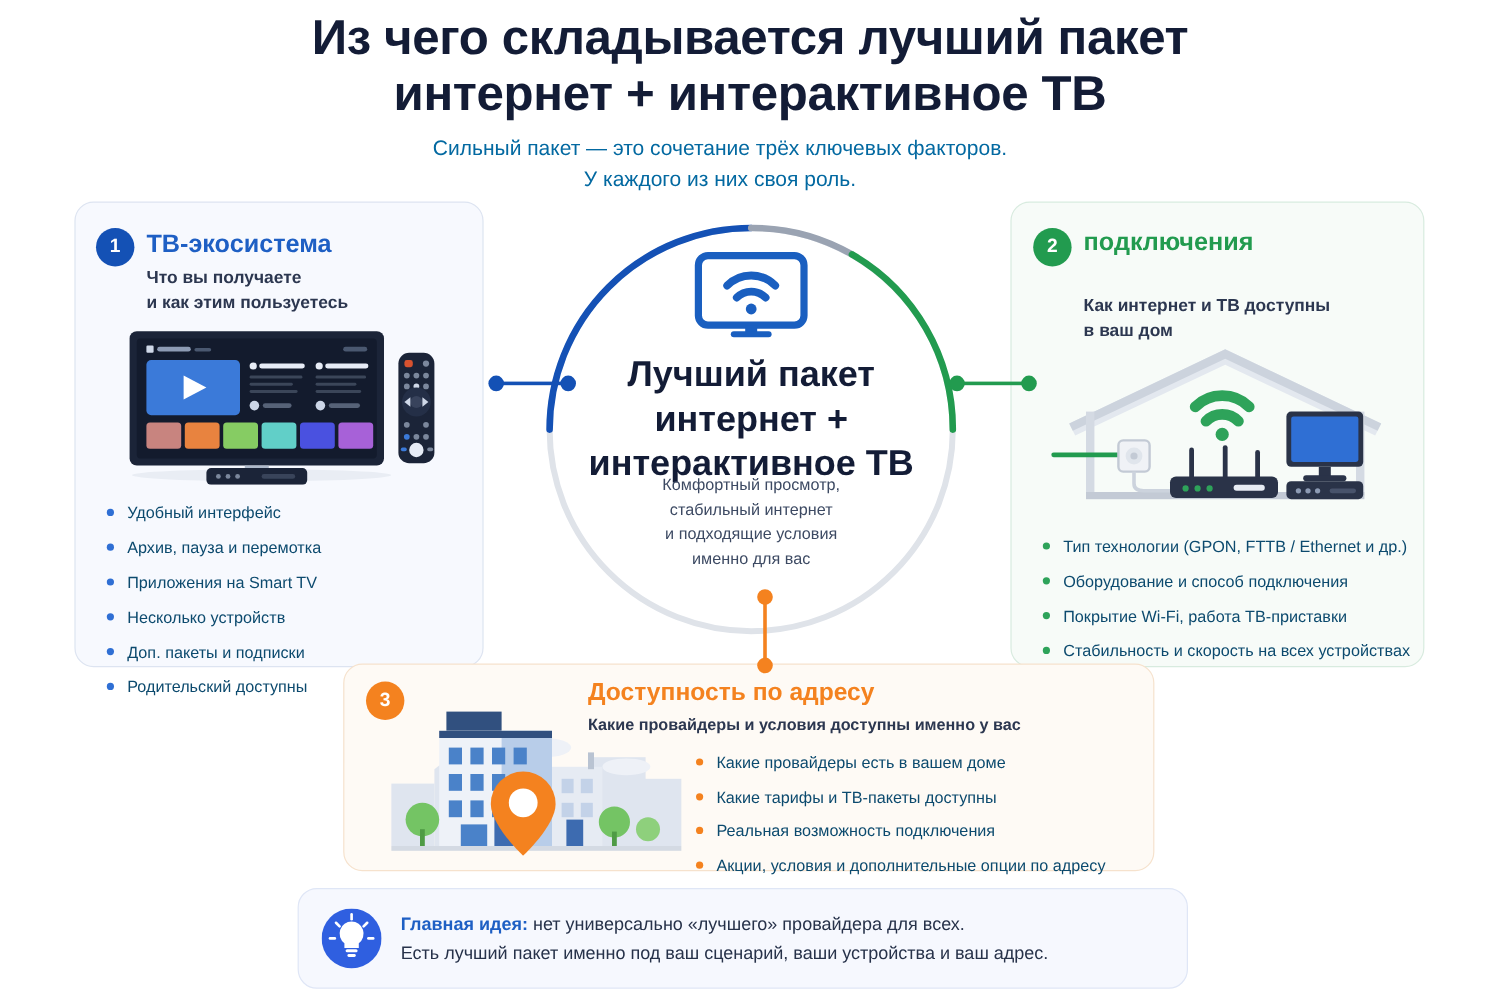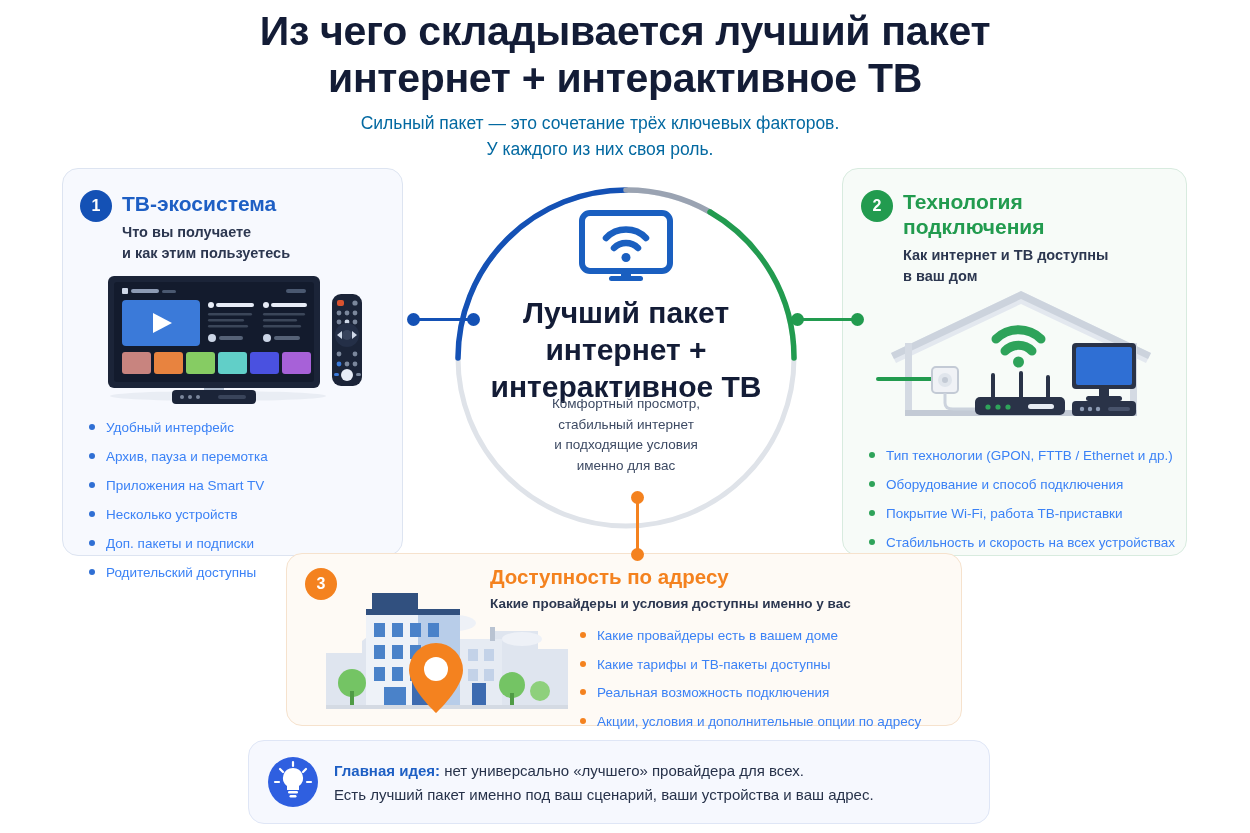--- a/index.html
+++ b/index.html
@@ -57,21 +57,21 @@
   #sub-tv     { left:122px; top:222px; width:250px; }
   #title-tech { left:903px; top:190px; width:190px; }
   #sub-tech   { left:903px; top:245px; width:240px; }
   #title-addr { left:490px; top:565px; width:330px; font-size:20.5px; }
   #sub-addr   { left:490px; top:594px; width:420px; font-size:13.5px; }
 
   
   ul.bl { position:absolute; list-style:none; }
   ul.bl li {
     position:relative; padding-left:17px;
-    font-size:13.5px; color:#3b82f6; line-height:1.45;
+    font-size:13.5px; color:#0c4a6e; line-height:1.45;
     margin-bottom:9.5px; white-space:nowrap;
   }
   ul.bl li::before {
     content:""; position:absolute; left:0; top:6px;
     width:6px; height:6px; border-radius:50%;
   }
   ul.bl-blue  li::before { background:#2f6fd4; }
   ul.bl-green li::before { background:#2ea35a; }
   ul.bl-org   li::before { background:#f4821f; }
 
@@ -213,21 +213,20 @@
     <li>Архив, пауза и перемотка</li>
     <li>Приложения на Smart TV</li>
     <li>Несколько устройств</li>
     <li>Доп. пакеты и подписки</li>
     <li>Родительский доступны</li>
   </ul>
 
   <div class="card card-green" id="card-tech"></div>
   <div class="badge badge-2">2</div>
   <div class="card-title t-green" id="title-tech">
-    <div>Технология</div>
     <div>подключения</div>
   </div>
   <div class="card-sub" id="sub-tech">
     <div>Как интернет и ТВ доступны</div>
     <div>в ваш дом</div>
   </div>
 
   <svg id="house-illo" viewBox="0 0 290 145">
 
     <path d="M145 8 L275 70 L270 80 L145 21 L20 80 L15 70 Z" fill="#e3e8ef"></path>

